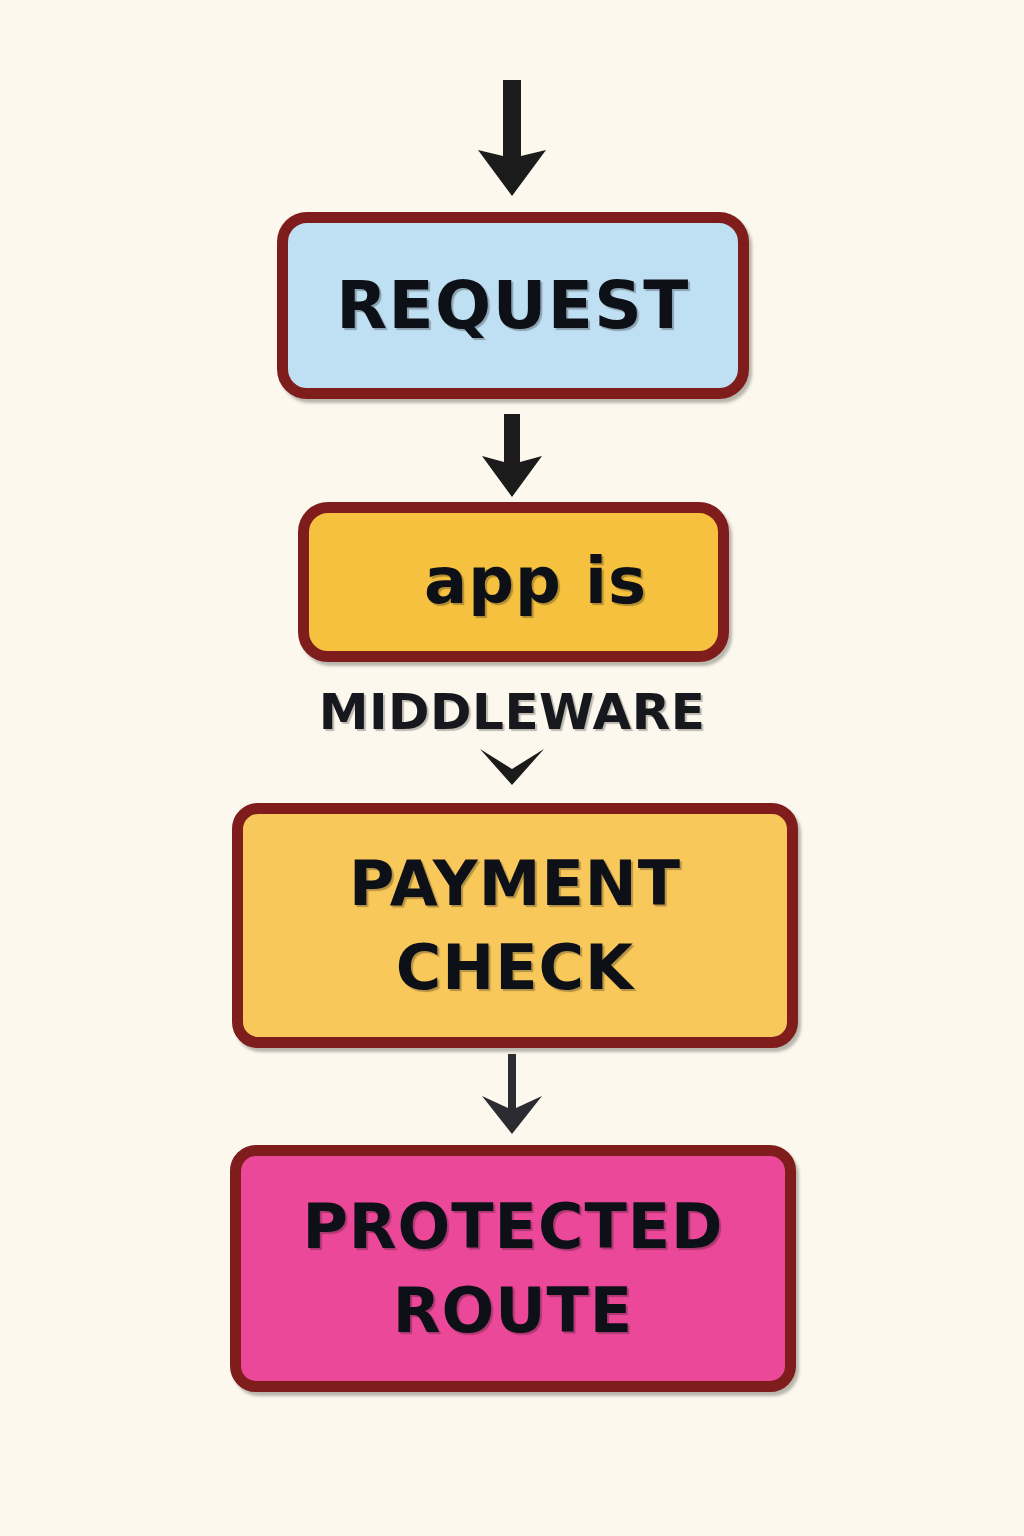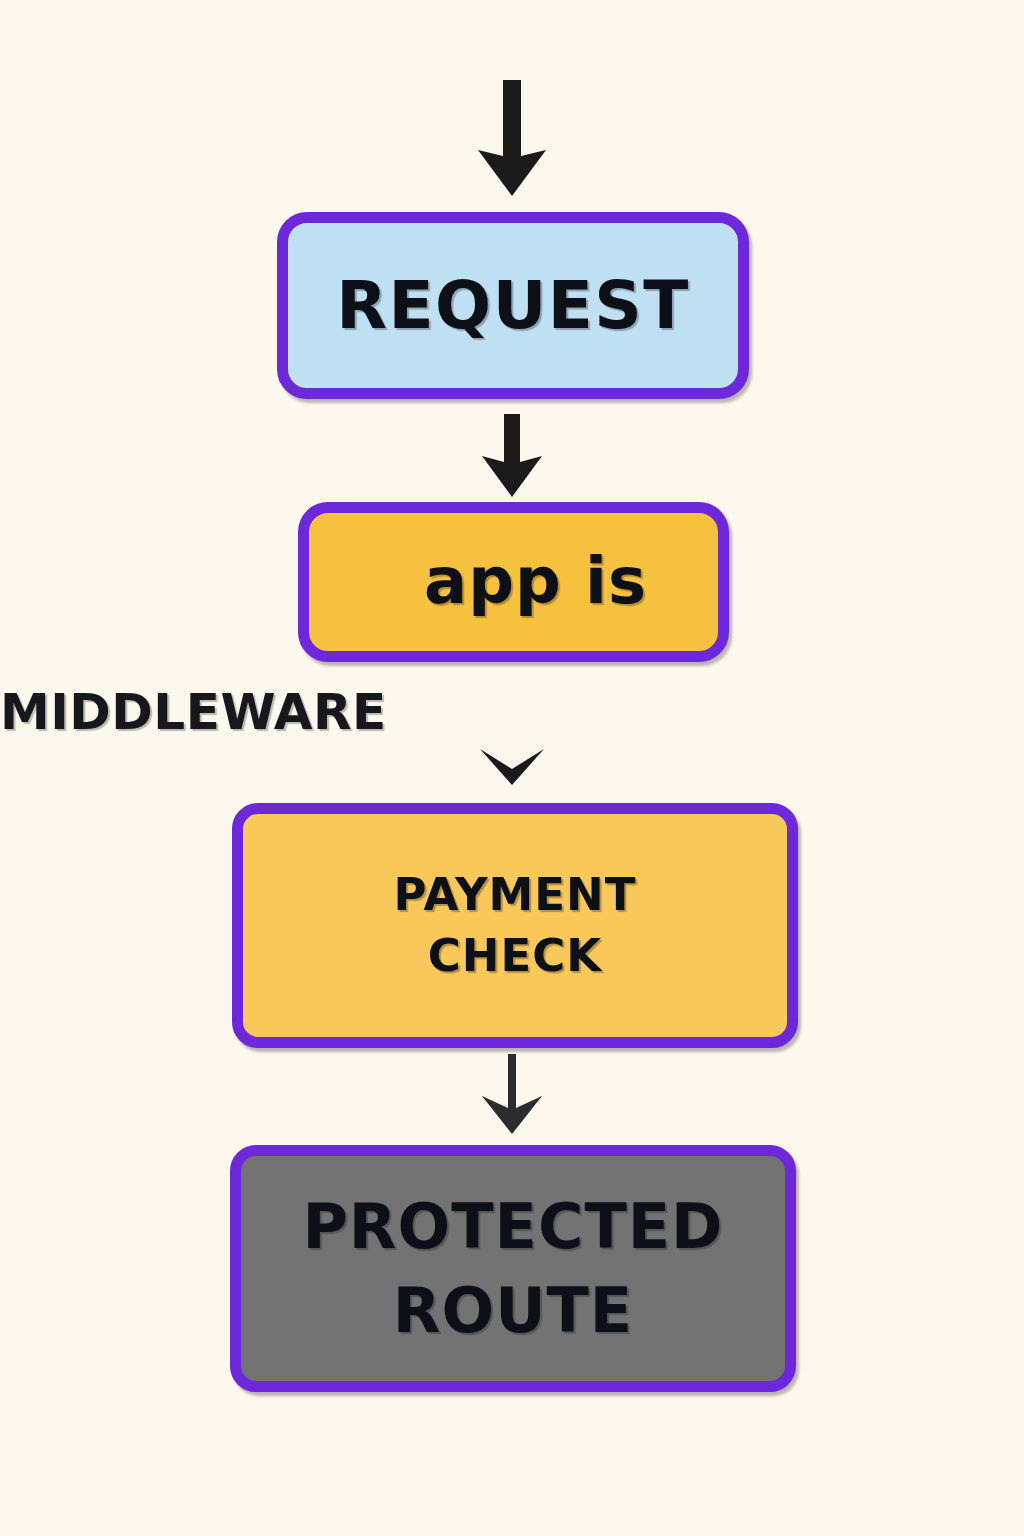--- a/index.html
+++ b/index.html
@@ -18,21 +18,21 @@
     position: relative;
     width: 1024px;
     height: 1536px;
     background: #fdf8ed;
   }
 
   
   .node {
     position: absolute;
     box-sizing: border-box;
-    border: 11px solid #6d28d9;
+    border: 11px solid #7f1d1d;
     border-radius: 26px;
     display: flex;
     align-items: center;
     justify-content: center;
     box-shadow: 3px 4px 3px rgba(30,30,30,0.30);
   }
   .node .label {
     font-family: "DejaVu Sans", sans-serif;
     font-weight: 700;
     color: #0d1016;
@@ -72,39 +72,40 @@
     text-transform: lowercase;
     margin-left: 44px;
   }
 
   
   #middleware-caption {
     position: absolute;
     left: 0;
     top: 683px;
     width: 1024px;
+    text-align: center;
     font-family: "DejaVu Sans", sans-serif;
     font-weight: 700;
     font-size: 50px;
     letter-spacing: 0.5px;
     color: #16181d;
     text-shadow: 2px 2px 1px rgba(20,20,20,0.28);
   }
 
   
   #node-payment {
     left: 232px;
     top: 803px;
     width: 566px;
     height: 245px;
     background: #f8c85a;
     border-radius: 26px;
   }
   #node-payment .label {
-    font-size: 45px;
+    font-size: 62px;
     line-height: 1.35;
     letter-spacing: 1px;
   }
 
   
   #node-protected {
     left: 230px;
     top: 1145px;
     width: 566px;
     height: 247px;
@@ -156,18 +157,18 @@
 
   <div class="node" id="node-payment" style="background: rgb(248, 200, 90);">
     <span class="label">PAYMENT
 CHECK</span>
   </div>
 
   <svg id="arrow-pay-prot" class="connector" width="80" height="86" viewBox="0 0 80 86">
     <path d="M36 2 L44 2 L44 56 L70 44 L40 82 L10 44 L36 56 Z" fill="#2a2c30"></path>
   </svg>
 
-  <div class="node" id="node-protected" style="background: #737373;">
+  <div class="node" id="node-protected" style="background: #ec4899;">
     <span class="label">PROTECTED
 ROUTE</span>
   </div>
 
 </div>
 
 </body></html>

